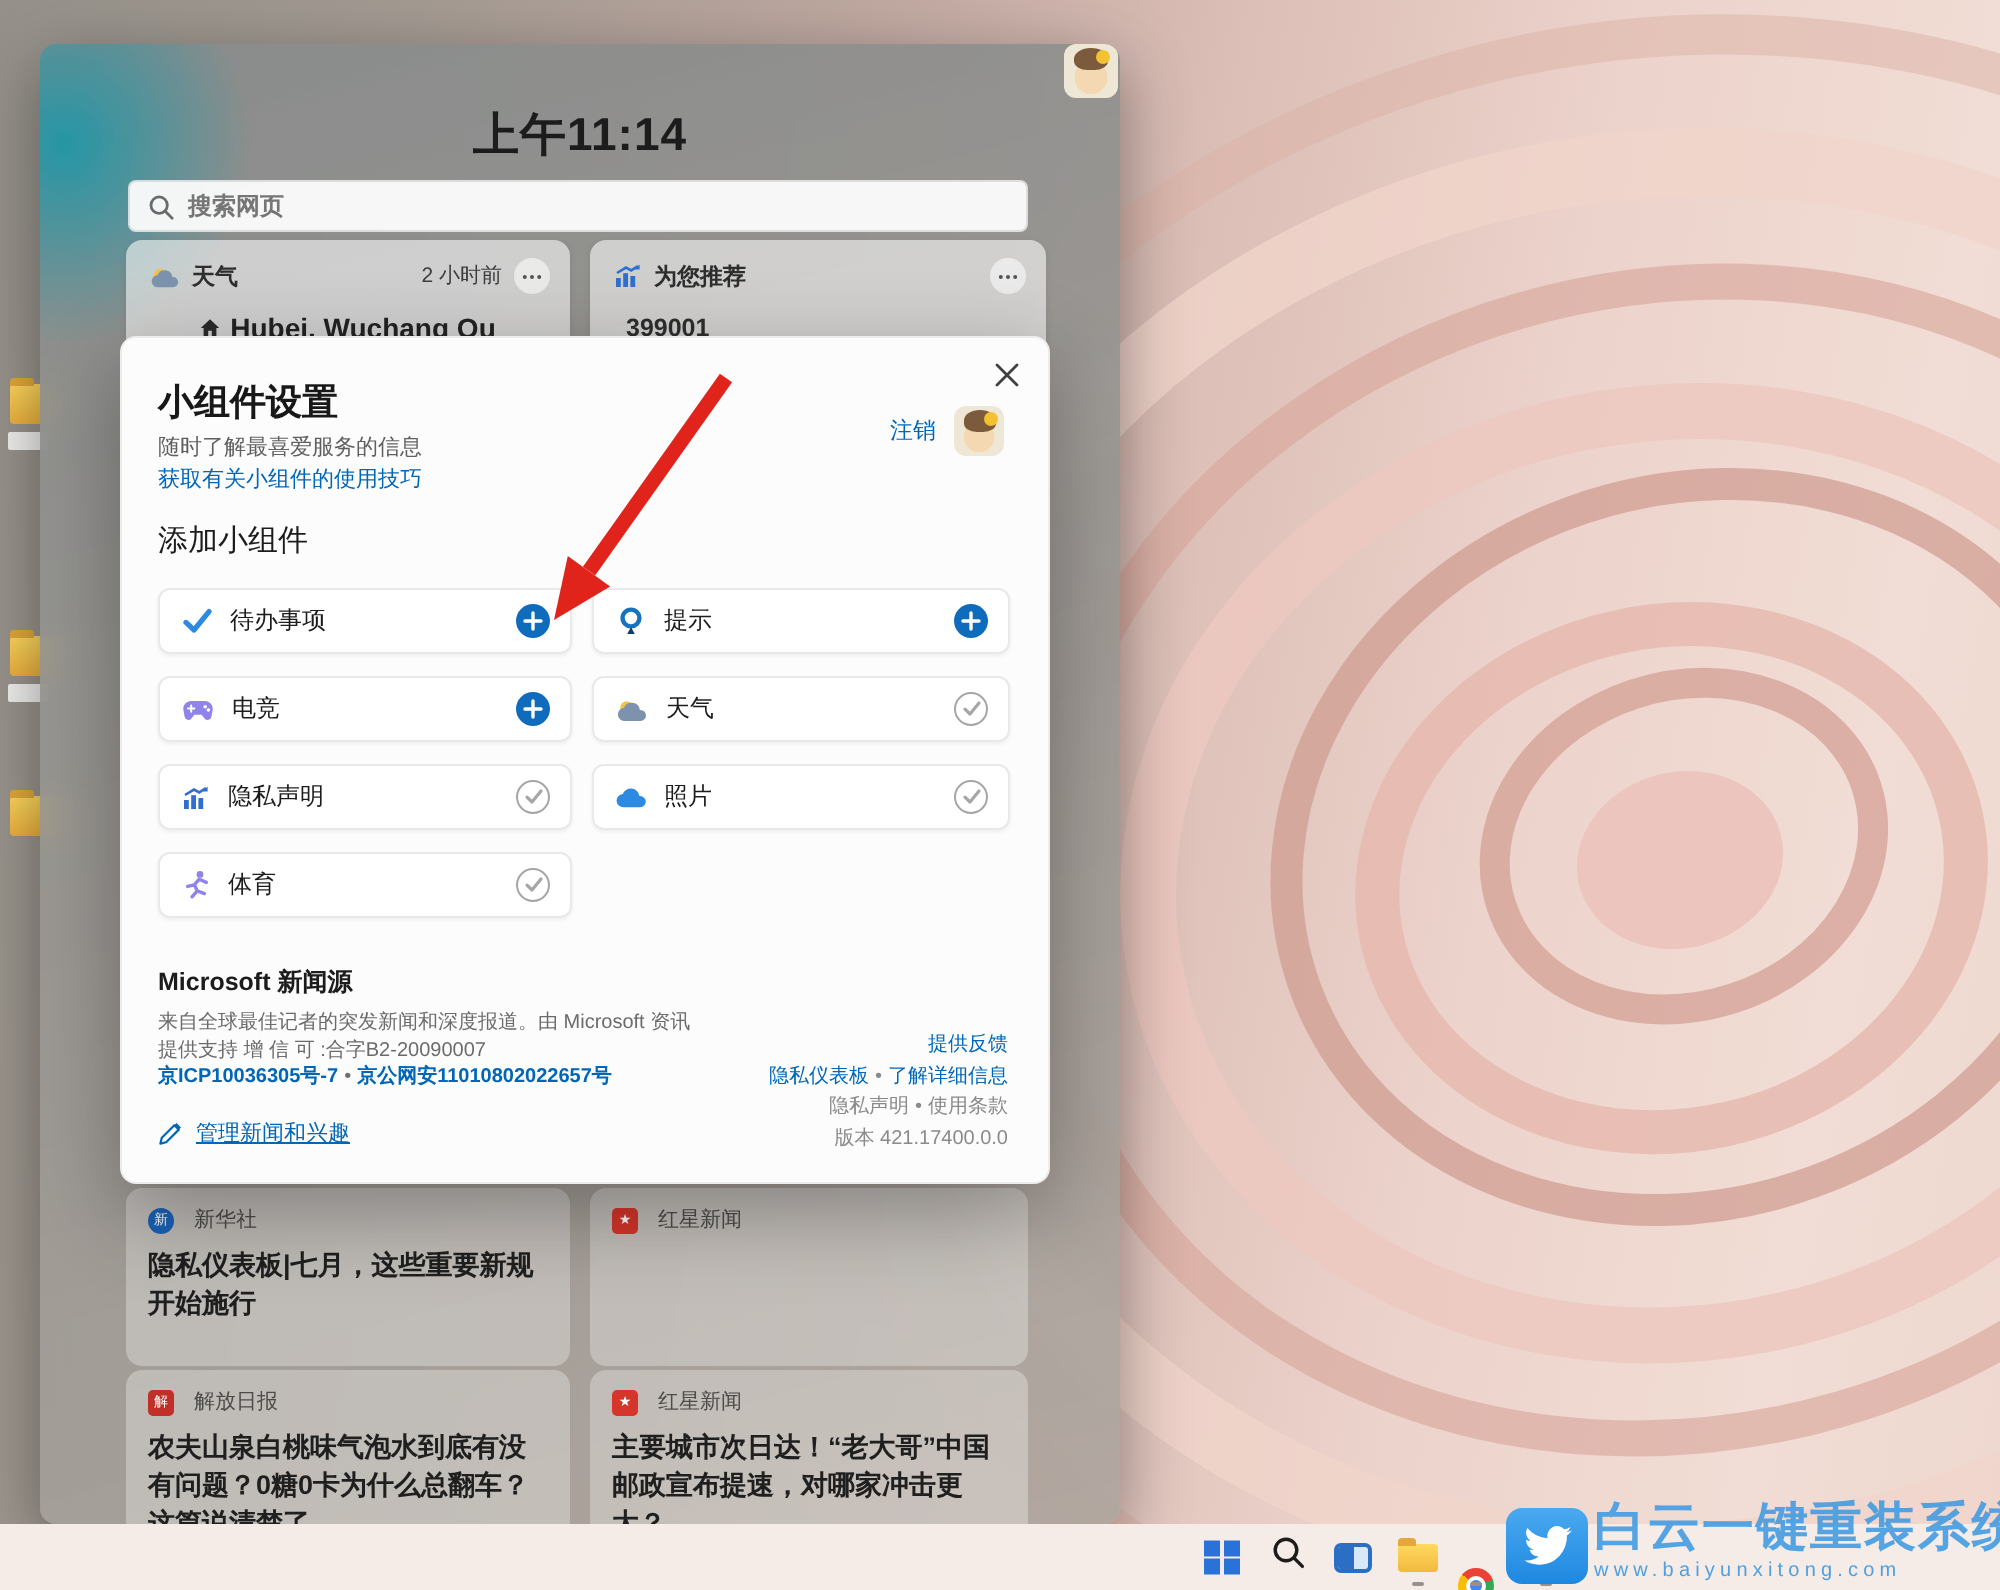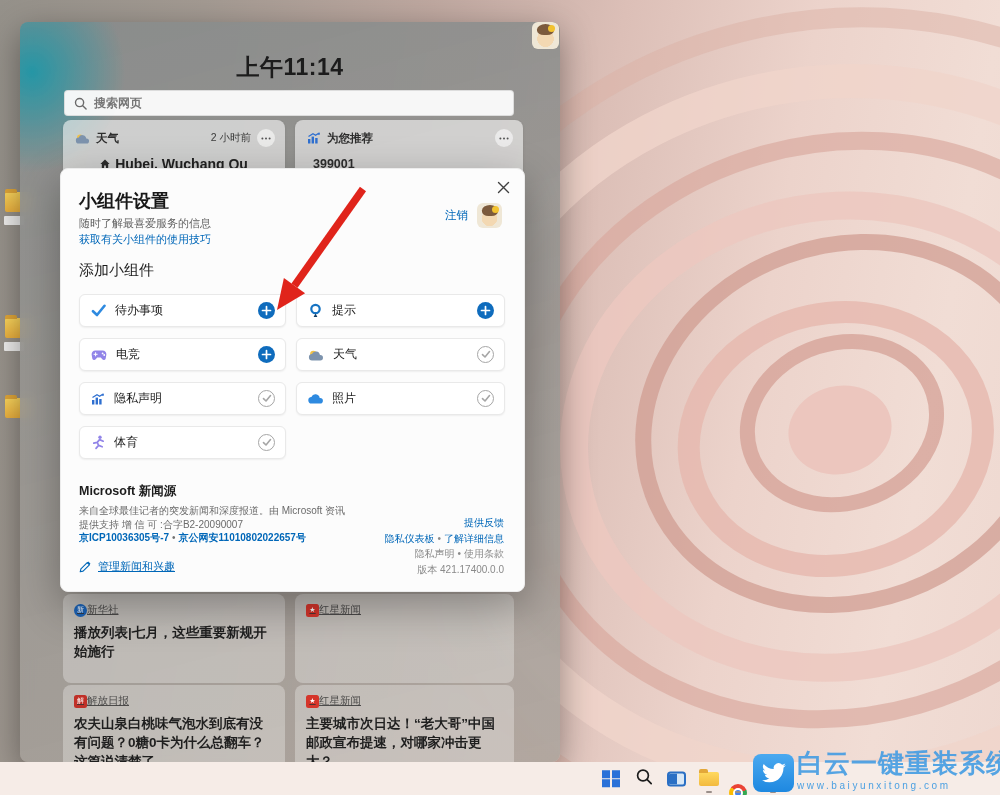--- a/index.html
+++ b/index.html
@@ -37,21 +37,21 @@
   .wcard { position:absolute; background:rgba(252,252,252,.58); border-radius:8px; box-shadow:0 1px 3px rgba(0,0,0,.1); }
   .wcard-head { display:flex; align-items:center; gap:6px; padding:9px 10px 0 12px; }
   .wcard-title { font-size:11.5px; font-weight:700; color:#2e2e2e; }
   .wcard-meta { margin-left:auto; font-size:10.5px; color:#3c3c3c; }
   .dots { width:18px; height:18px; border-radius:50%; display:flex; align-items:center; justify-content:center; }
   .weather-loc { display:flex; align-items:center; justify-content:center; gap:5px; margin-top:9px; font-size:14px; font-weight:700; color:#222; }
   .reco-val { margin:10px 0 0 18px; font-size:12.5px; font-weight:700; color:#2e2e2e; }
 
   
   .ncard { position:absolute; background:rgba(255,255,255,.3); border-radius:8px; padding:9px 11px; }
-  .nsrc { display:flex; align-items:center; gap:0; font-size:10.5px; color:rgba(50,50,50,.82);text-decoration:underline; }
+  .nsrc { display:flex; align-items:center; gap:10px; font-size:10.5px; color:rgba(50,50,50,.82); }
   .nlogo { width:13px; height:13px; display:flex; align-items:center; justify-content:center; font-size:7px; color:#fff; flex:0 0 13px; }
   .nlogo.round { border-radius:50%; background:#1b62b5; }
   .nlogo.sq-red { border-radius:2.5px; background:#d5352b; }
   .nlogo.sq-dark { border-radius:2.5px; background:#c03028; }
   .nhead { margin-top:6px; font-size:13.5px; font-weight:700; color:#1f1f1f; line-height:1.42; }
 
   
   .dialog { position:absolute; left:60px; top:168px; width:465px; height:424px; background:#fcfcfc;
     border:1px solid #ececec; border-radius:8px; box-shadow:0 14px 44px rgba(0,0,0,.32); z-index:30; }
   .dlg-close { position:absolute; top:7px; right:10px; width:22px; height:22px; display:flex; align-items:center; justify-content:center; cursor:pointer; }
@@ -192,21 +192,21 @@
         </span>
       </div>
       <div class="reco-val">399001</div>
     </div>
 
     <div class="ncard" style="left:43px; top:572px; width:222px; height:89px;">
       <div class="nsrc">
           <span class="nlogo round">新</span>
         <span>新华社</span>
         </div>
-      <div class="nhead">播放列表|七月，这些重要新规开始施行</div>
+      <div class="nhead">隐私仪表板|七月，这些重要新规开始施行</div>
     </div>
     <div class="ncard" style="left:275px; top:572px; width:219px; height:89px;">
       <div class="nsrc">
           <span class="nlogo sq-red">★</span>
         <span>红星新闻</span>
         </div>
     </div>
     <div class="ncard" style="left:43px; top:663px; width:222px; height:100px;">
       <div class="nsrc">
           <span class="nlogo sq-dark">解</span>

